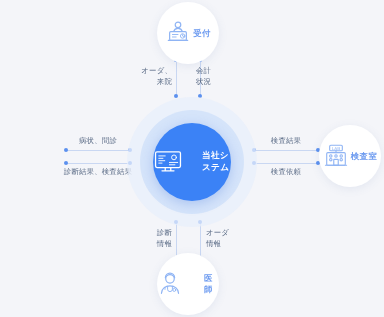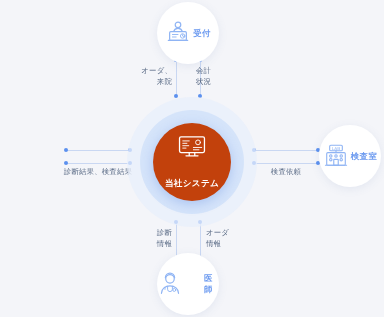--- a/index.html
+++ b/index.html
@@ -58,22 +58,22 @@
     width:130px;height:130px;
   }
   #hub .ring3,#hub .ring2,#hub .core{
     position:absolute;border-radius:50%;
     left:50%;top:50%;transform:translate(-50%,-50%);
   }
   #hub .ring3{width:130px;height:130px;background:#e8effb;opacity:.75;}
   #hub .ring2{width:104px;height:104px;background:#d3e2fa;opacity:.9;}
   #hub .core{
     width:78px;height:78px;
-    background:#c2410c;
-    display:flex;flex-direction:column;
+    background:#3b82f6;
+    display:flex;flex-direction:row;
     align-items:center;justify-content:center;
     gap:19px;
     box-shadow:0 3px 12px rgba(60,110,220,.28);
   }
   #hub .core .ico{width:30px;height:24px;display:block;}
   #hub .core .hlabel{
     font-size:8.6px;color:#ffffff;font-weight:700;letter-spacing:.3px;
   }
 </style>
 </head>
@@ -116,23 +116,25 @@
   <div class="elabel stack" style="left:138px;top:66px;text-align:right;width:34px;">
     <div>オーダ、</div>
     <div>来院</div>
   </div>
 
   <div class="elabel stack" style="left:196px;top:66px;text-align:left;width:34px;">
     <div>会計</div>
     <div>状況</div>
   </div>
 
+  <div class="elabel" style="left:68px;top:136px;width:60px;">病状、問診</div>
 
   <div class="elabel" style="left:54px;top:167px;width:88px;">診断結果、検査結果</div>
 
+  <div class="elabel" style="left:256px;top:136px;width:60px;">検査結果</div>
 
   <div class="elabel" style="left:256px;top:167px;width:60px;">検査依頼</div>
 
   <div class="elabel stack" style="left:138px;top:228px;text-align:right;width:34px;">
     <div>診断</div>
     <div>情報</div>
   </div>
 
   <div class="elabel stack" style="left:206px;top:228px;text-align:left;width:34px;">
     <div>オーダ</div>

